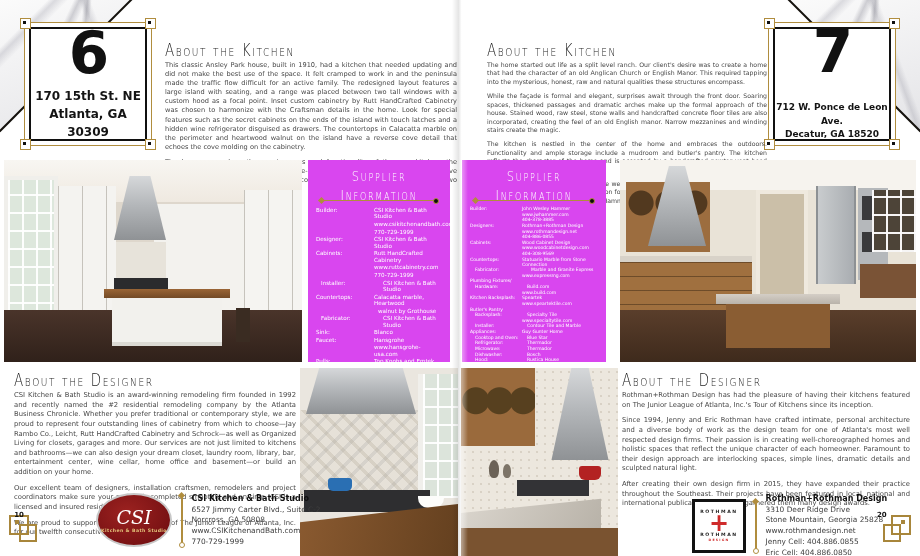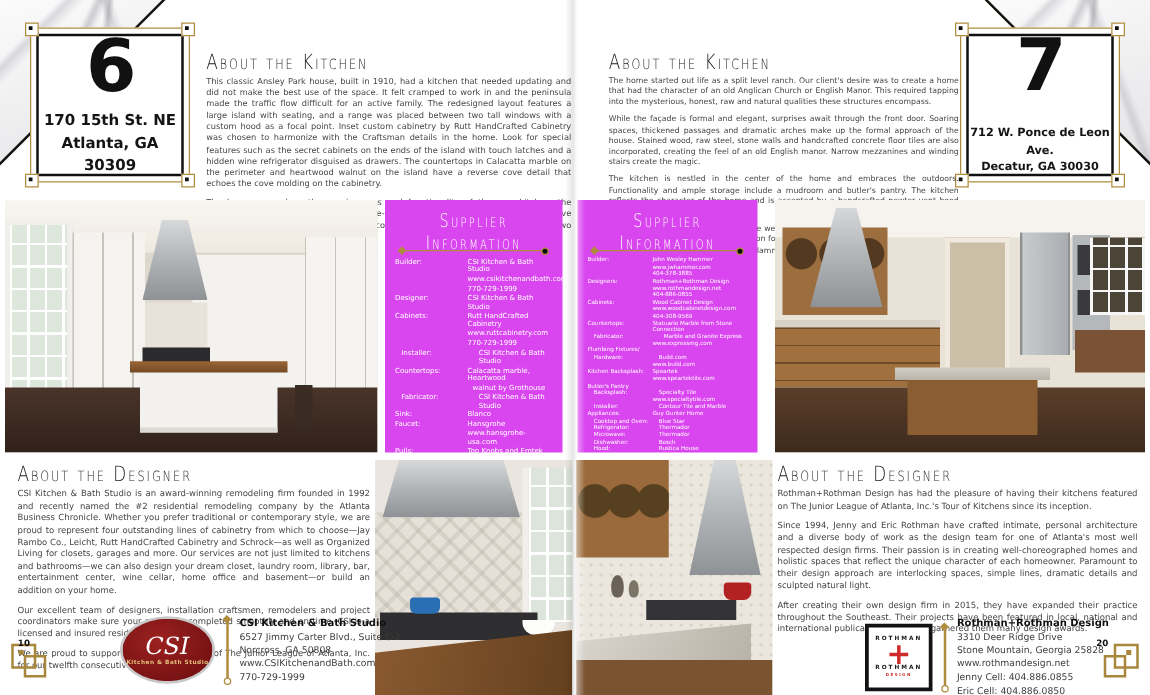--- a/index.html
+++ b/index.html
@@ -140,21 +140,21 @@
     <span class="corner c-bl">
         <i></i>
       </span>
     <span class="corner c-br">
         <i></i>
       </span>
     <div class="numbox-inner">
       <div class="big-number">7</div>
       <div class="box-addr small">
         <div>712 W. Ponce de Leon Ave.</div>
-        <div>Decatur, GA  30030</div>
+        <div>Decatur, GA  18520</div>
       </div>
     </div>
   </div>
 
   <section class="about kitchen-copy" style="left:165px;top:40px;width:292px;">
     <h2 class="deco">About the Kitchen</h2>
     <div>
 
     <p class="para">This classic Ansley Park house, built in 1910, had a kitchen that needed updating and did not make the best use of the space. It felt cramped to work in and the peninsula made the traffic flow difficult for an active family. The redesigned layout features a large island with seating, and a range was placed between two tall windows with a custom hood as a focal point. Inset custom cabinetry by Rutt HandCrafted Cabinetry was chosen to harmonize with the Craftsman details in the home. Look for special features such as the secret cabinets on the ends of the island with touch latches and a hidden wine refrigerator disguised as drawers. The countertops in Calacatta marble on the perimeter and heartwood walnut on the island have a reverse cove detail that echoes the cove molding on the cabinetry.</p>
         <p class="para">The homeowners love the spaciousness and functionality of the new kitchen, the seating on the island, and the state-of-the-art appliances. They now feel that they have a kitchen that is worthy of the house for cooking, entertaining and bringing up their two daughters.</p>

